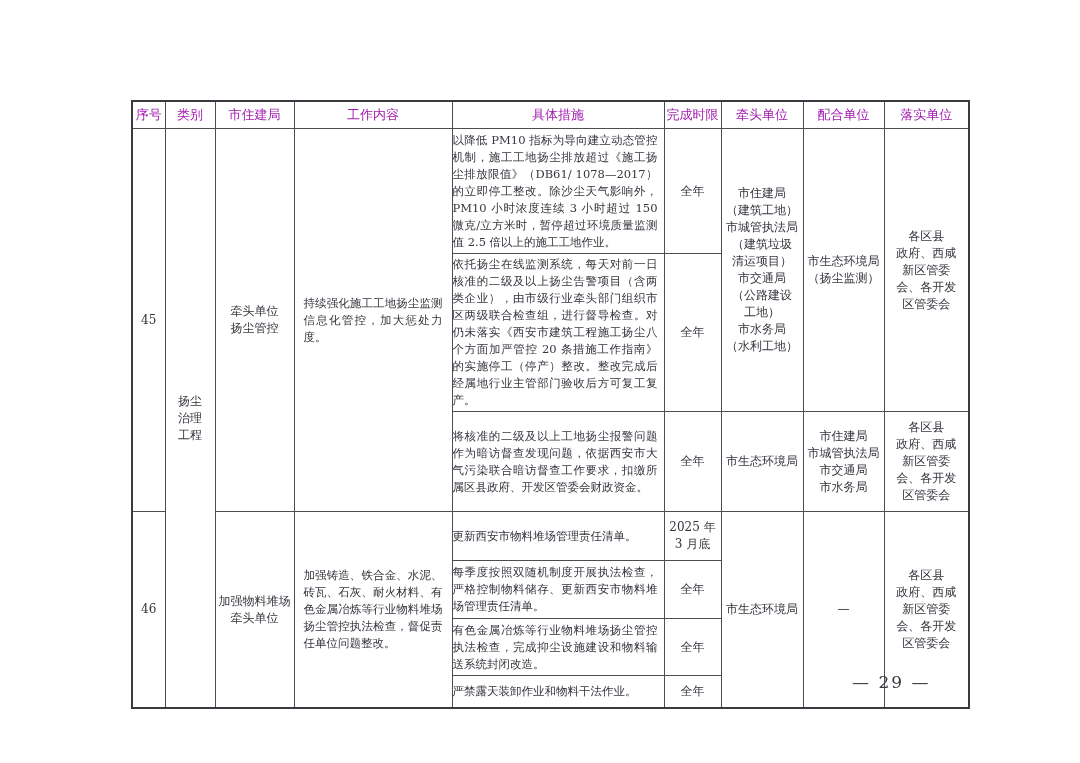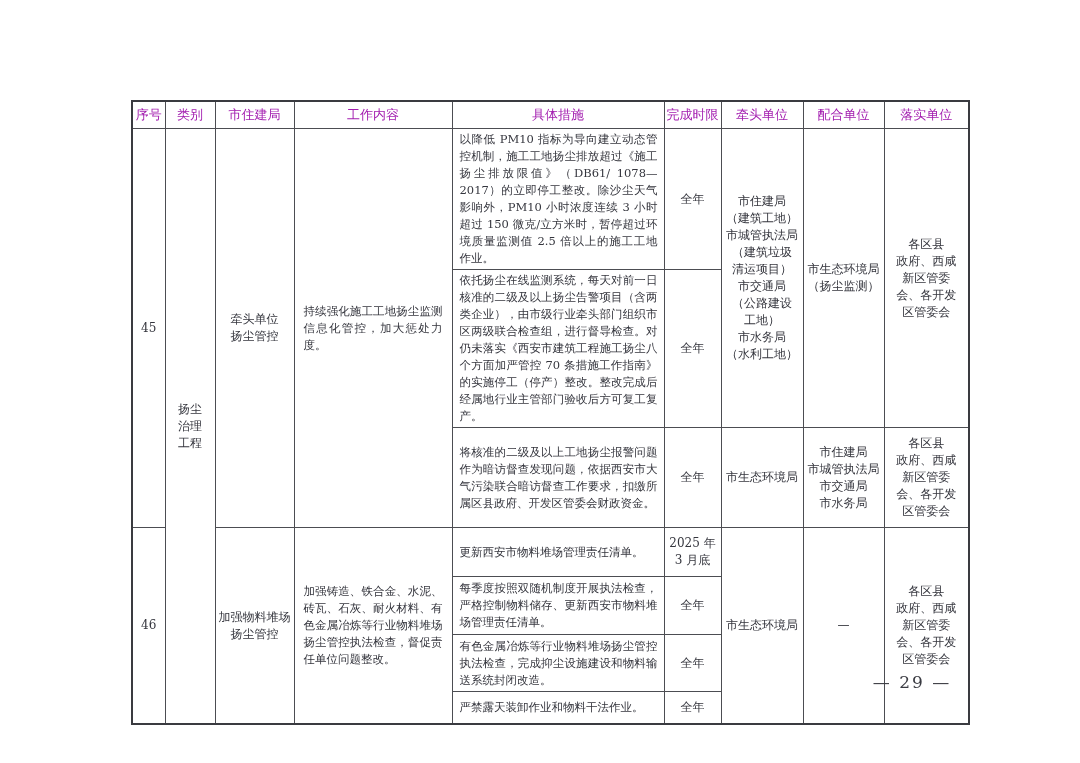--- a/index.html
+++ b/index.html
@@ -23,25 +23,25 @@
     font-family:"DejaVu Sans","Liberation Sans",sans-serif;
     font-weight:normal;font-size:13px;color:#a21caf;
     text-align:center;padding:2px 1px;height:22px;
   }
   .cell-center{
     text-align:center;font-size:12px;line-height:17px;
     white-space:pre-line;padding:7px 2px;color:#34353d;
   }
   .cell-measure{
     text-align:justify;font-size:11.5px;line-height:17px;
-    padding:2px 6px 2px 7px;color:#34353d;
+    padding:2px 6px 2px 0;color:#34353d;
   }
   .footer-pagenum{
     position:absolute;left:852px;top:672px;width:120px;
-    font-size:17px;letter-spacing:2px;color:#3a3b42;text-align:center;
+    font-size:17px;letter-spacing:2px;color:#3a3b42;text-align:left;
   }
 </style>
 </head>
 <body>
 
 <table class="doc-table">
   <colgroup>
     <col style="width:33px">
       <col style="width:50px">
       <col style="width:79px">
@@ -89,21 +89,21 @@
     <td class="cell-center" rowspan="2">市生态环境局
 （扬尘监测）</td>
     <td class="cell-center" rowspan="2">各区县
 政府、西咸
 新区管委
 会、各开发
 区管委会</td>
   </tr>
 
   <tr style="height:140px">
-    <td class="cell-measure">依托扬尘在线监测系统，每天对前一日核准的二级及以上扬尘告警项目（含两类企业），由市级行业牵头部门组织市区两级联合检查组，进行督导检查。对仍未落实《西安市建筑工程施工扬尘八个方面加严管控 70 条措施工作指南》的实施停工（停产）整改。整改完成后经属地行业主管部门验收后方可复工复产。</td>
+    <td class="cell-measure">依托扬尘在线监测系统，每天对前一日核准的二级及以上扬尘告警项目（含两类企业），由市级行业牵头部门组织市区两级联合检查组，进行督导检查。对仍未落实《西安市建筑工程施工扬尘八个方面加严管控 20 条措施工作指南》的实施停工（停产）整改。整改完成后经属地行业主管部门验收后方可复工复产。</td>
     <td class="cell-center">全年</td>
   </tr>
 
   <tr style="height:97px">
     <td class="cell-measure">将核准的二级及以上工地扬尘报警问题作为暗访督查发现问题，依据西安市大气污染联合暗访督查工作要求，扣缴所属区县政府、开发区管委会财政资金。</td>
     <td class="cell-center">全年</td>
     <td class="cell-center">市生态环境局</td>
     <td class="cell-center">市住建局
 市城管执法局
 市交通局
@@ -111,21 +111,21 @@
     <td class="cell-center">各区县
 政府、西咸
 新区管委
 会、各开发
 区管委会</td>
   </tr>
 
   <tr style="height:33px">
     <td class="cell-center" rowspan="4">46</td>
     <td class="cell-center" rowspan="4">加强物料堆场
-扬尘管控</td>
+牵头单位</td>
     <td class="cell-measure" rowspan="4" style="padding:16px 9px">加强铸造、铁合金、水泥、砖瓦、石灰、耐火材料、有色金属冶炼等行业物料堆场扬尘管控执法检查，督促责任单位问题整改。</td>
     <td class="cell-measure">更新西安市物料堆场管理责任清单。</td>
     <td class="cell-center">2025 年
 3 月底</td>
     <td class="cell-center" rowspan="4">市生态环境局</td>
     <td class="cell-center" rowspan="4">—</td>
     <td class="cell-center" rowspan="4">各区县
 政府、西咸
 新区管委
 会、各开发

